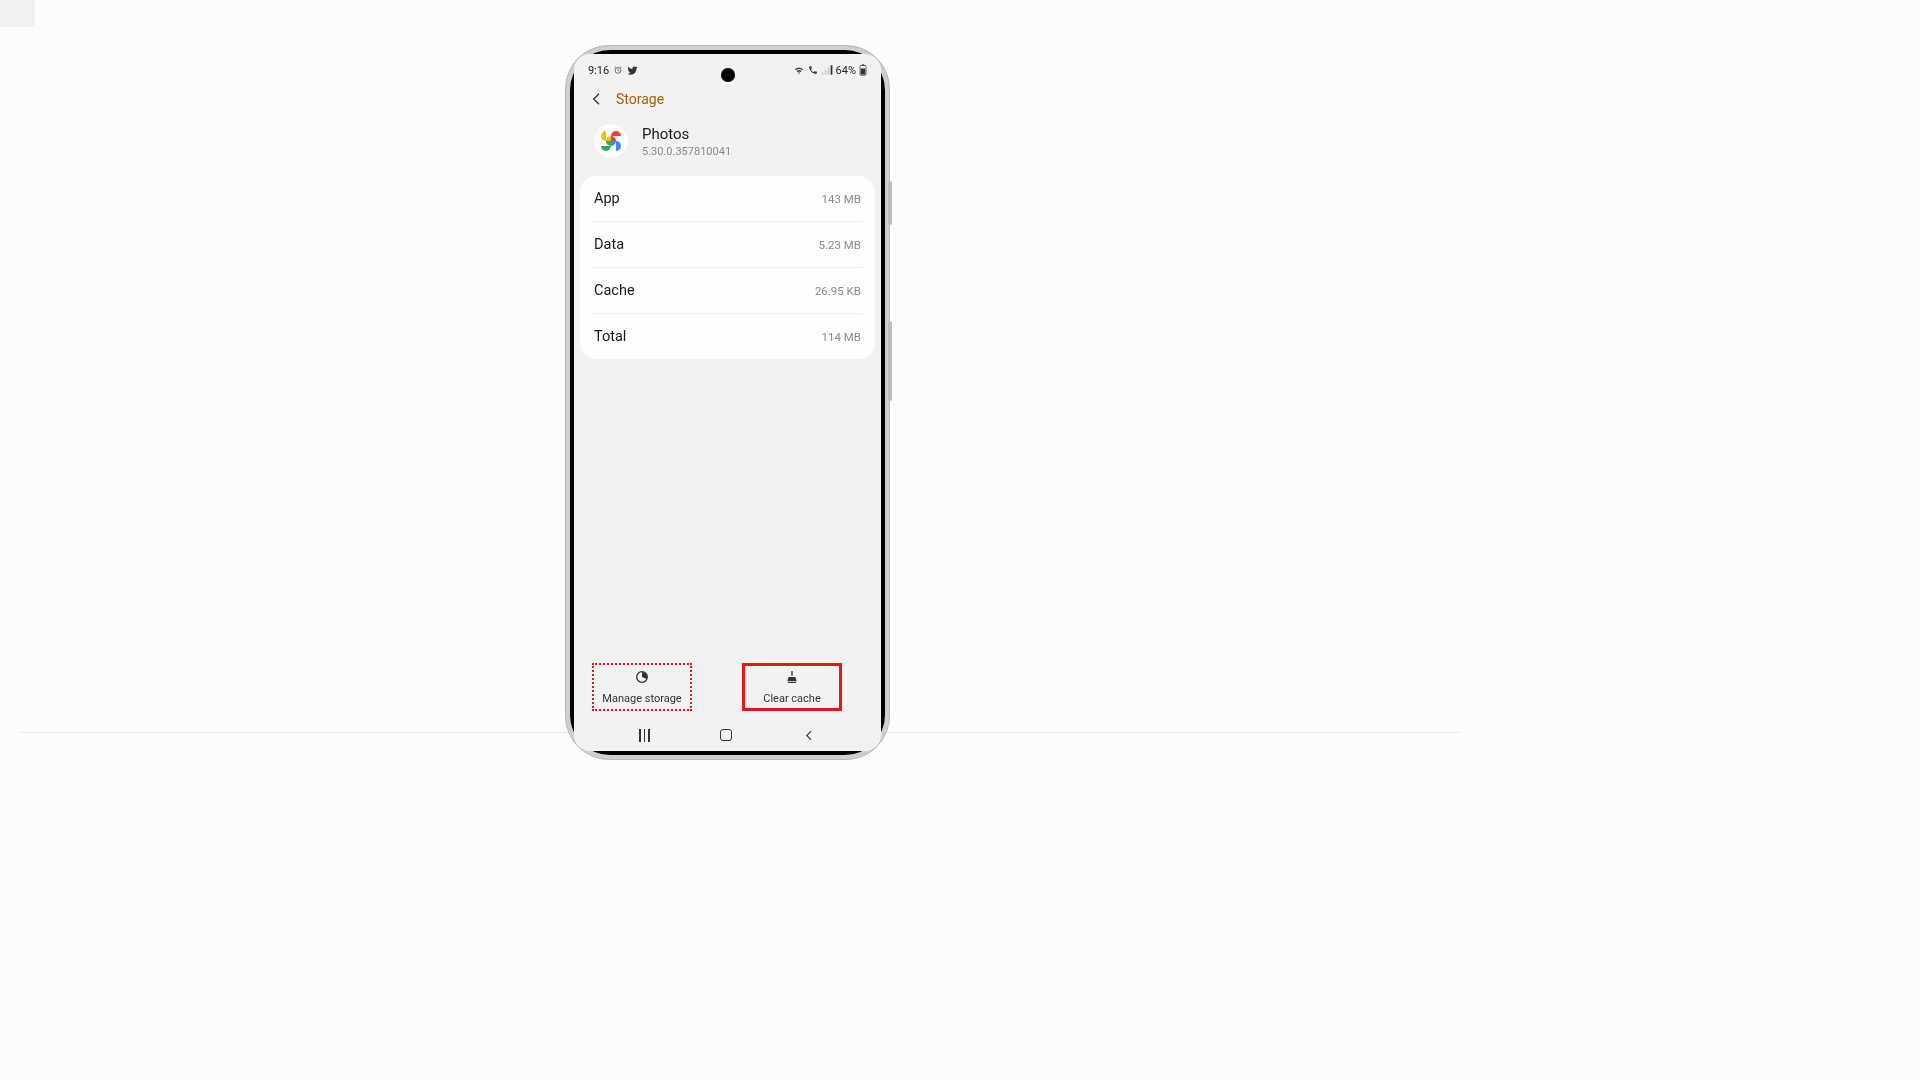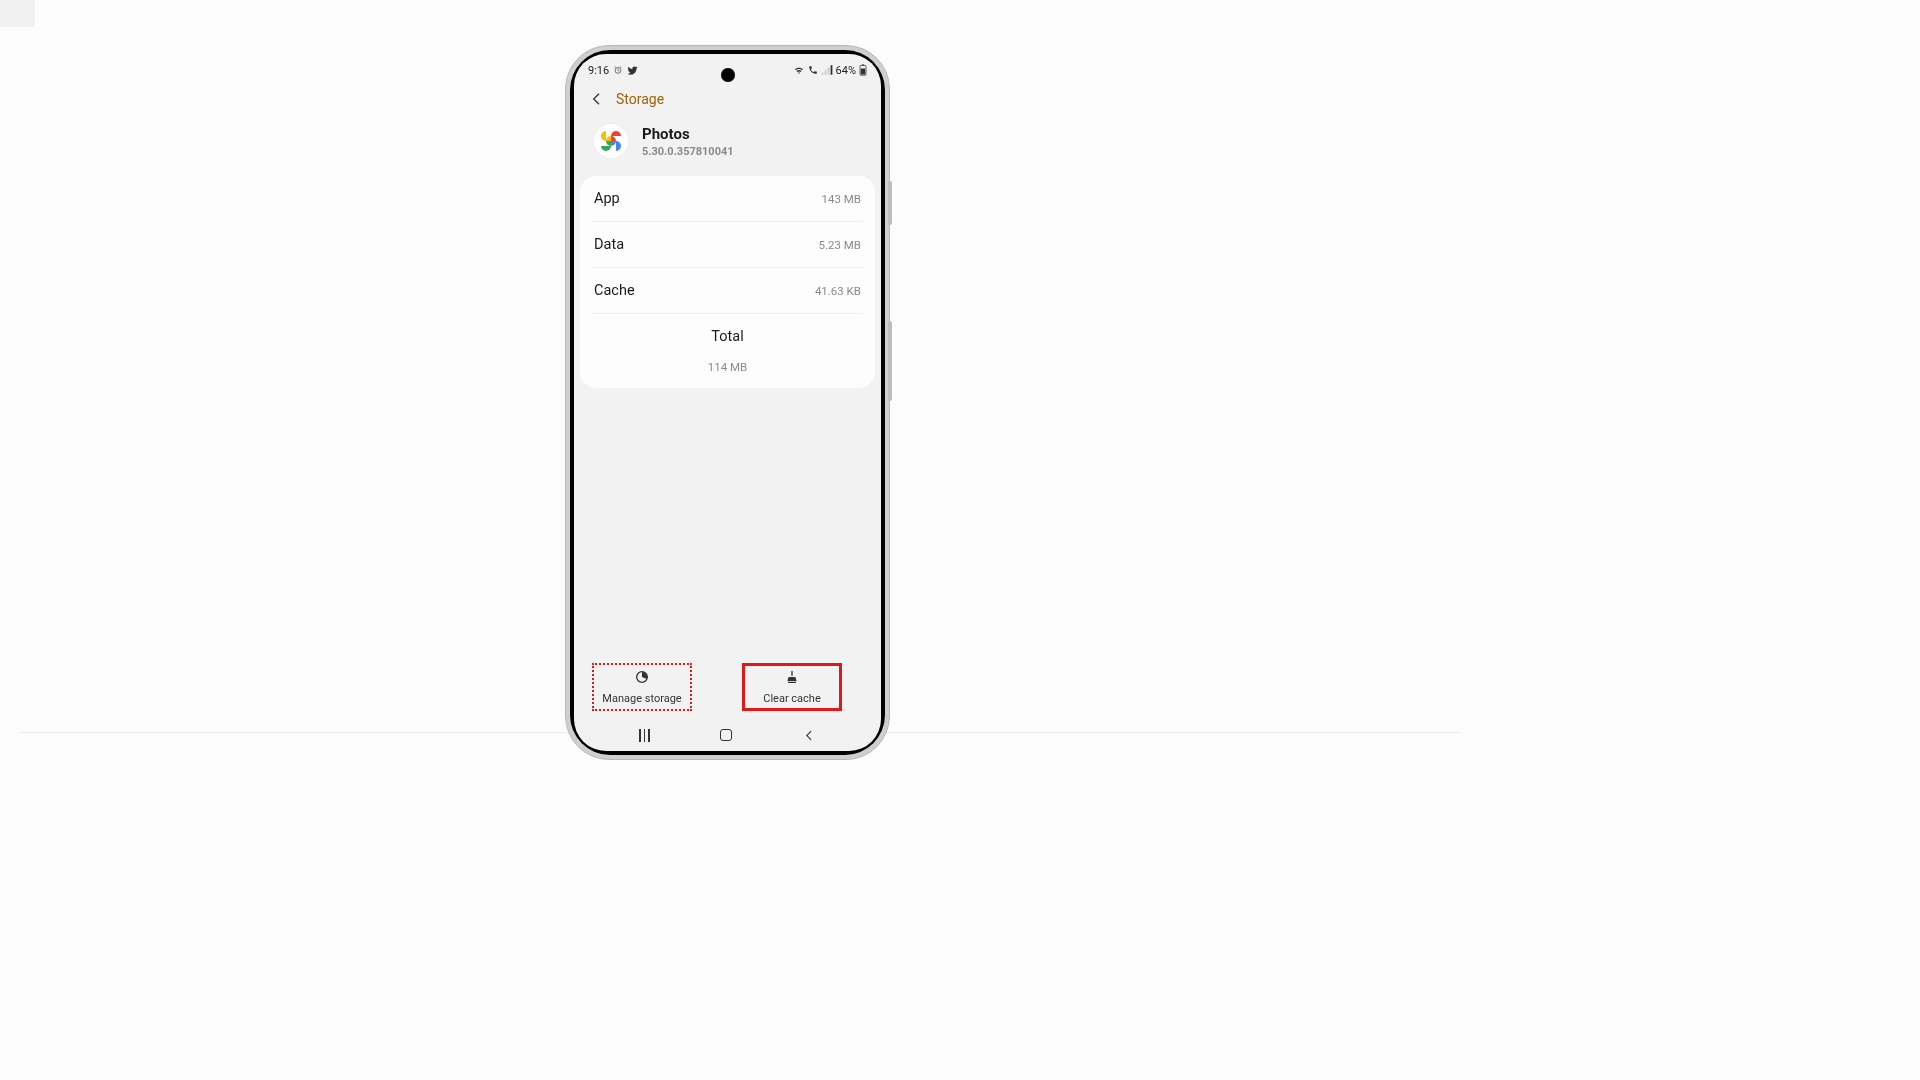--- a/index.html
+++ b/index.html
@@ -17,21 +17,21 @@
   .phone-inner {
     position: absolute; inset: 4px;
     background: #000;
     border-radius: 40px;
   }
   .side-btn-top { position: absolute; right: -3px; top: 135px; width: 4px; height: 44px; background: #bdbdbd; border-radius: 2px; }
   .side-btn-bot { position: absolute; right: -3px; top: 275px; width: 4px; height: 80px; background: #bdbdbd; border-radius: 2px; }
   .screen {
     position: absolute; inset: 4px;
     background: #f2f2f2;
-    border-radius: 32px;
+    border-radius: 16px;
     overflow: hidden;
     display: flex; flex-direction: column;
   }
   .camera-hole {
     position: absolute; top: 14px; left: 50%; transform: translateX(-50%);
     width: 14px; height: 14px; border-radius: 50%; background: #000;
     box-shadow: inset 0 0 2px #333;
   }
   .status-bar {
     display: flex; justify-content: space-between; align-items: center;
@@ -40,39 +40,39 @@
   }
   .status-left { display: flex; align-items: center; gap: 4px; }
   .status-right { display: flex; align-items: center; gap: 3px; }
   .alarm-icon, .bird-icon, .wifi-icon, .call-icon, .signal-icon, .batt-icon { display: inline-flex; }
   .header {
     display: flex; align-items: center; gap: 10px;
     padding: 8px 14px 14px 14px;
   }
   .back-chevron { width: 18px; height: 18px; display: flex; align-items: center; justify-content: center; cursor: pointer; }
   .header-title { font-size: 14px; color: #a16207; }
-  .app-block { display: flex; align-items: center; gap: 14px; padding: 2px 20px 18px 20px; font-weight: bold; }
+  .app-block { display: flex; align-items: center; gap: 14px; padding: 2px 20px 18px 20px; }
   .app-icon-circle {
     width: 34px; height: 34px; border-radius: 50%; background: #fff;
     display: flex; align-items: center; justify-content: center;
     box-shadow: 0 0 0 1px #eee;
   }
   .app-name { font-size: 15px; color: #1a1a1a; }
   .app-version { font-size: 11px; color: #8a8a8a; margin-top: 2px; }
   .section-label { font-size: 11.5px; color: #8a8a8a; padding: 10px 0 8px 20px; }
   .storage-card {
     background: #fdfdfd; margin: 0 6px; border-radius: 16px; padding: 0 12px;
   }
   .storage-row {
     display: flex; justify-content: space-between; align-items: center;
     padding: 14px 2px;
     border-bottom: 1px solid #eee;
     gap: 15px;
   }
-  .storage-row:last-child { border-bottom: none; flex-direction: column; }
+  .storage-row:last-child { border-bottom: none; }
   .row-label { font-size: 14.5px; color: #1a1a1a; }
   .row-value { font-size: 11.5px; color: #8a8a8a; }
   .spacer { flex: 1; }
   .bottom-actions {
     display: flex; gap: 50px; justify-content: flex-start;
     padding: 8px 18px 12px 18px;
   }
   .action-btn {
     width: 100px; height: 48px;
     display: flex; flex-direction: column; align-items: center; justify-content: center;
@@ -185,21 +185,21 @@
         <div class="storage-row">
           <span class="row-label">App</span>
           <span class="row-value">143 MB</span>
         </div>
         <div class="storage-row">
           <span class="row-label">Data</span>
           <span class="row-value">5.23 MB</span>
         </div>
         <div class="storage-row">
           <span class="row-label">Cache</span>
-          <span class="row-value">41.63 KB</span>
+          <span class="row-value">26.95 KB</span>
         </div>
         <div class="storage-row">
           <span class="row-label">Total</span>
           <span class="row-value">114 MB</span>
         </div>
       </div>
 
       <div class="spacer"></div>
 
       <div class="bottom-actions">

